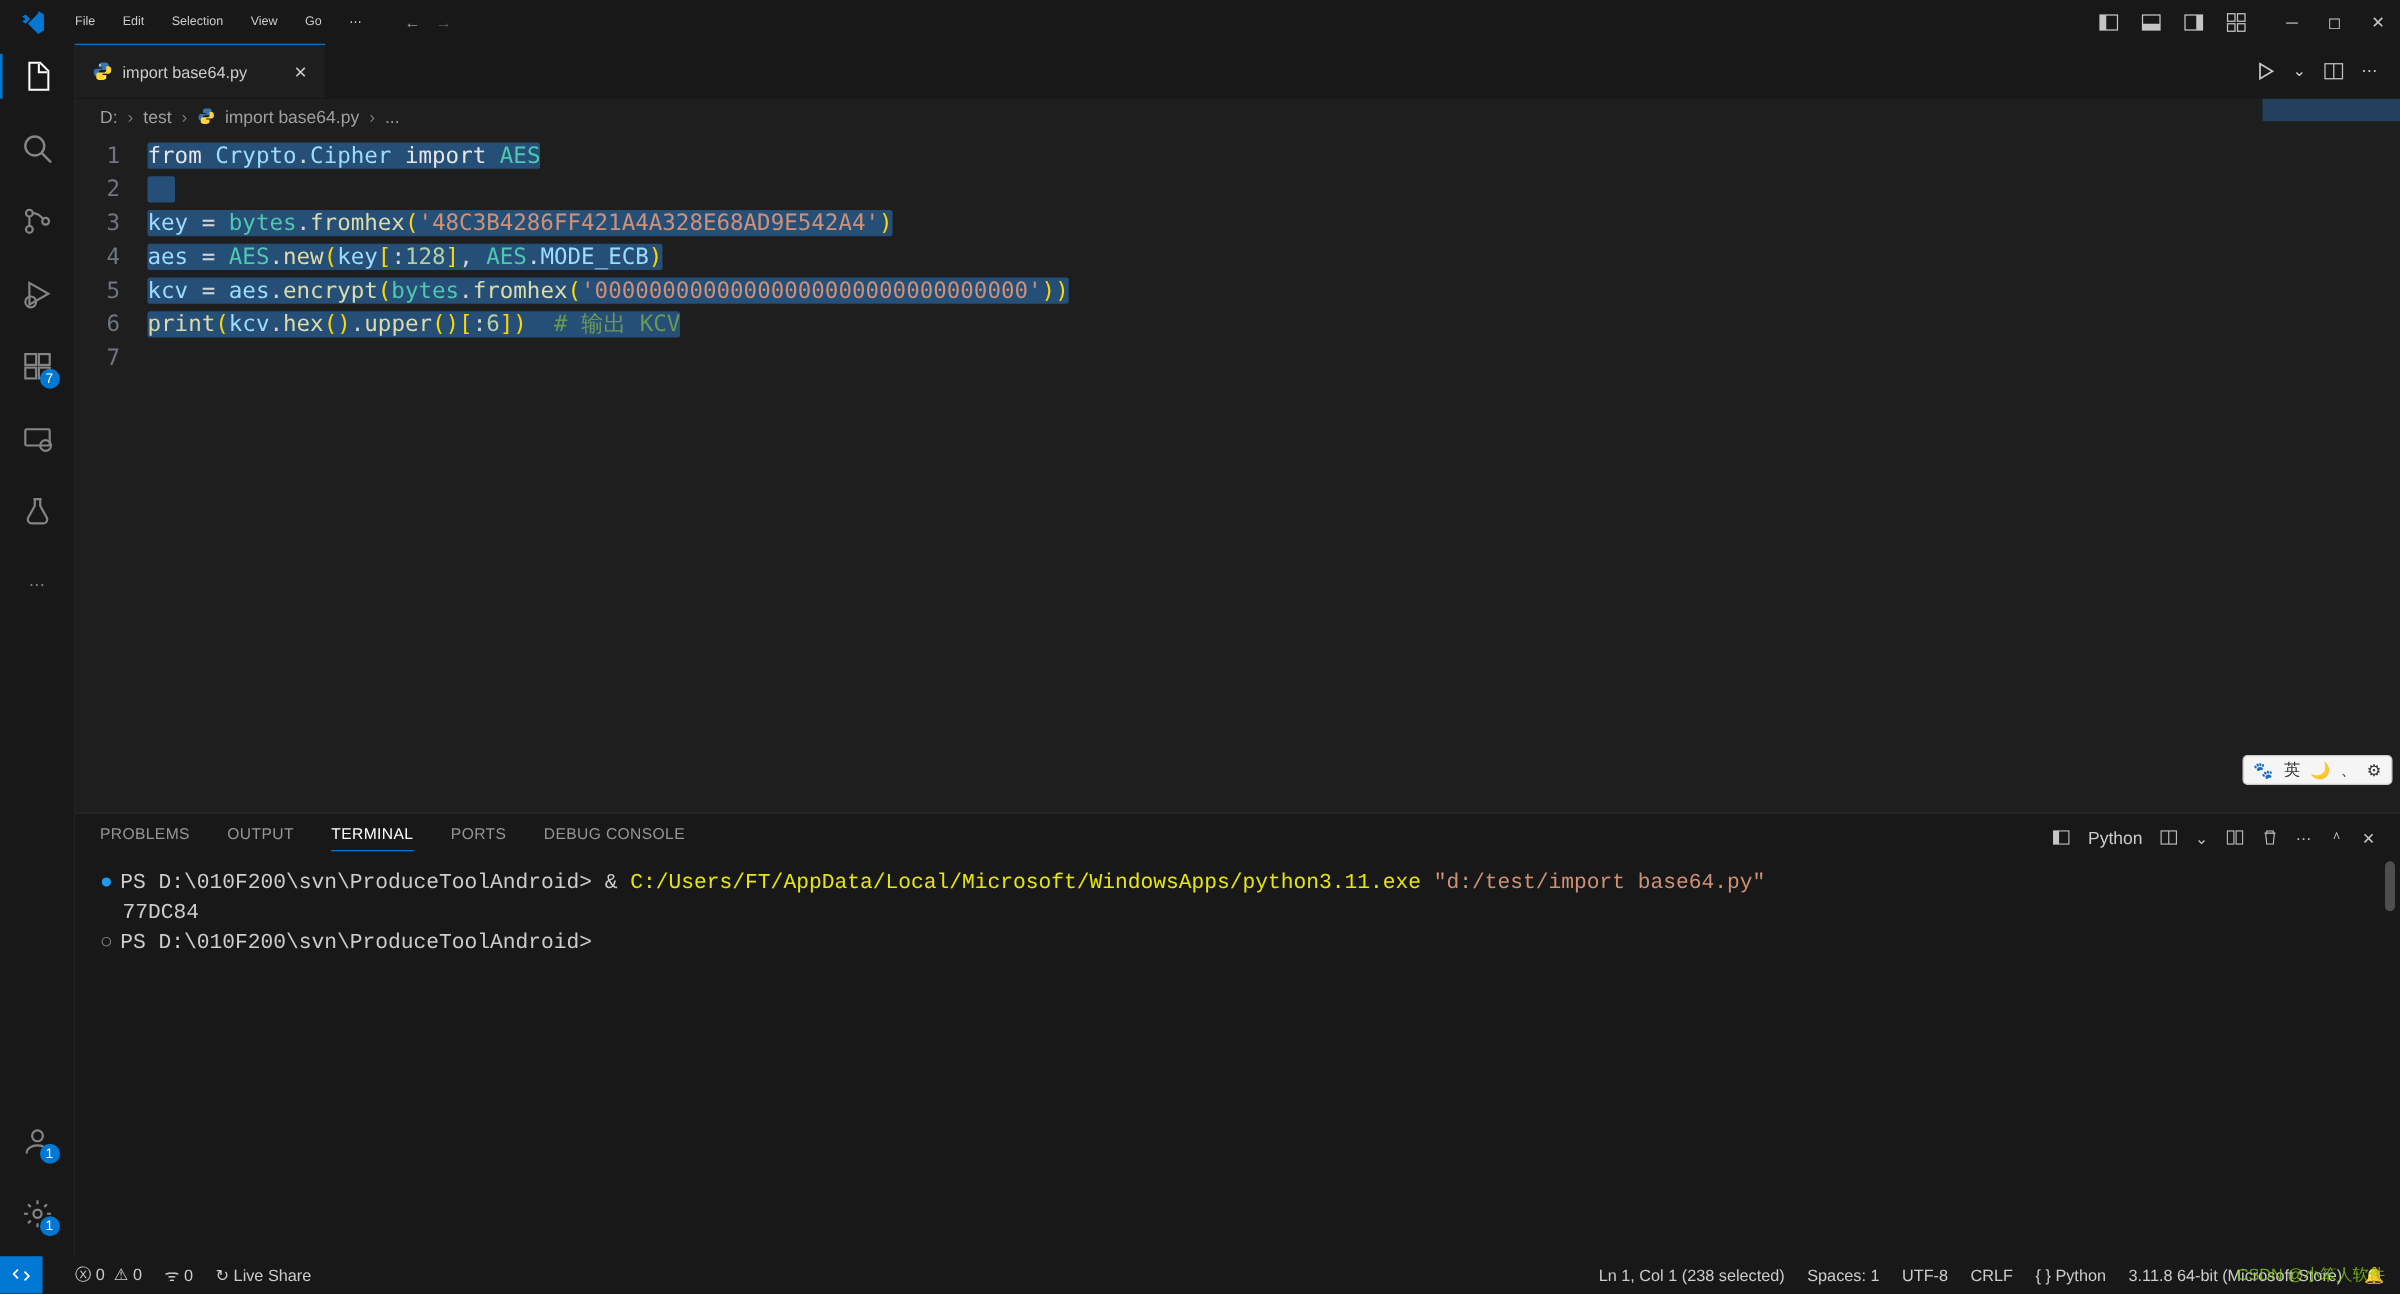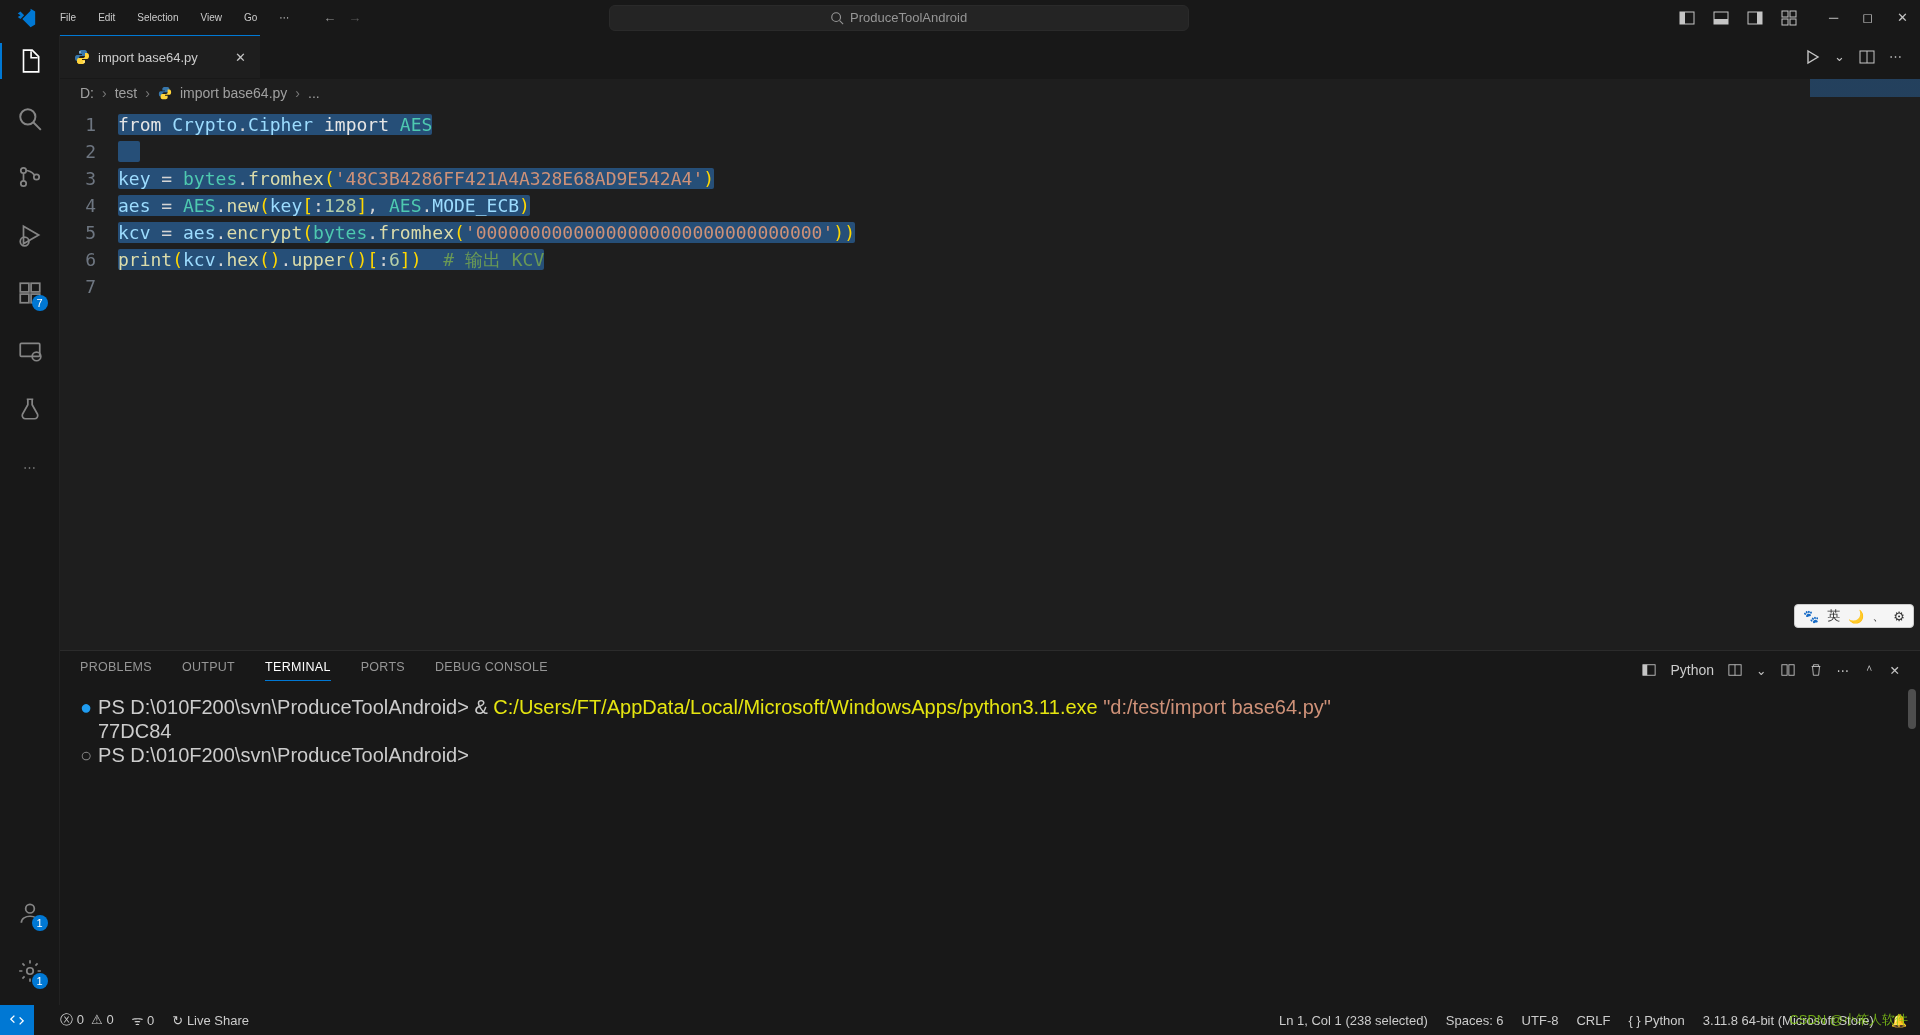--- a/index.html
+++ b/index.html
@@ -79,21 +79,21 @@
 .tk-cmt { color:#6a9955; }
 
 .minimap { position:absolute; top:44px; right:0; width:110px; height:18px; background:linear-gradient(#264f78,#264f78); opacity:0.7;}
 
 
 .panel { height:355px; background:#181818; display:flex; flex-direction:column; border-top:1px solid #2b2b2b;}
 .panel-tabs { height:38px; display:flex; align-items:center; gap:30px; padding:0 20px; font-size:12.5px;text-align:right;}
 .panel-tab { color:#969696; text-transform:uppercase; letter-spacing:0.3px; padding-bottom:6px; cursor:default;}
 .panel-tab.active { color:#ffffff; border-bottom:1px solid #0078d4;}
 .panel-right { margin-left:auto; display:flex; gap:14px; align-items:center; color:#c5c5c5;}
-.terminal-body { flex:1; padding:6px 20px; font-family:Liberation Sans, sans-serif; font-size:20px; line-height:24px; position:relative;}
+.terminal-body { flex:1; padding:6px 20px; font-family:Liberation Mono, monospace; font-size:17px; line-height:24px; position:relative;}
 .term-bullet { color:#888; margin-right:6px;}
 .term-yellow { color:#e5e510; }
 .term-str { color:#ce9178; }
 .term-scrollbar { position:absolute; right:4px; top:0; width:8px; height:40px; background:#4e4e4e; border-radius:4px;}
 
 
 .statusbar {
   position:absolute; bottom:0; left:0; right:0; height:30px;
   background:#181818; display:flex; align-items:center; padding:0 12px; gap:18px;
   font-size:13px; color:#cccccc;
@@ -122,27 +122,20 @@
     <span class="menu-item"><span>File</span></span>
     <span class="menu-item"><span>Edit</span></span>
     <span class="menu-item"><span>Selection</span></span>
     <span class="menu-item"><span>View</span></span>
     <span class="menu-item"><span>Go</span></span>
     <span class="menu-item">⋯</span>
   </div>
   <div class="title-nav">
     <span>←</span>
     <span style="opacity:0.5">→</span>
-  </div>
-  <div class="search-box">
-    <svg width="14" height="14" viewBox="0 0 16 16">
-        <circle cx="7" cy="7" r="5" stroke="#969696" stroke-width="1.3" fill="none"></circle>
-        <line x1="11" y1="11" x2="15" y2="15" stroke="#969696" stroke-width="1.3"></line>
-      </svg>
-    <span>ProduceToolAndroid</span>
   </div>
   <div class="title-right">
     <span>
         <svg width="16" height="16" viewBox="0 0 16 16">
           <rect x="1" y="2" width="14" height="12" stroke="#c5c5c5" fill="none"></rect>
           <rect x="1" y="2" width="5" height="12" fill="#c5c5c5"></rect>
         </svg>
       </span>
     <span>
         <svg width="16" height="16" viewBox="0 0 16 16">
@@ -356,21 +349,21 @@
       </svg>
   </div>
   <span>
     <span>ⓧ</span> <span>0</span>
     &nbsp;<span>⚠</span> <span>0</span>
   </span>
   <span><span>ᯤ</span> <span>0</span></span>
   <span><span>↻</span> <span>Live Share</span></span>
   <div class="status-right">
     <span>Ln 1, Col 1 (238 selected)</span>
-    <span>Spaces: 6</span>
+    <span>Spaces: 1</span>
     <span>UTF-8</span>
     <span>CRLF</span>
     <span><span>{ }</span> <span>Python</span></span>
     <span>3.11.8 64-bit (Microsoft Store)</span>
     <span>🔔</span>
   </div>
 </div>
 
 <div class="ime-box">
   <span style="color:#ff6a00">🐾</span>

